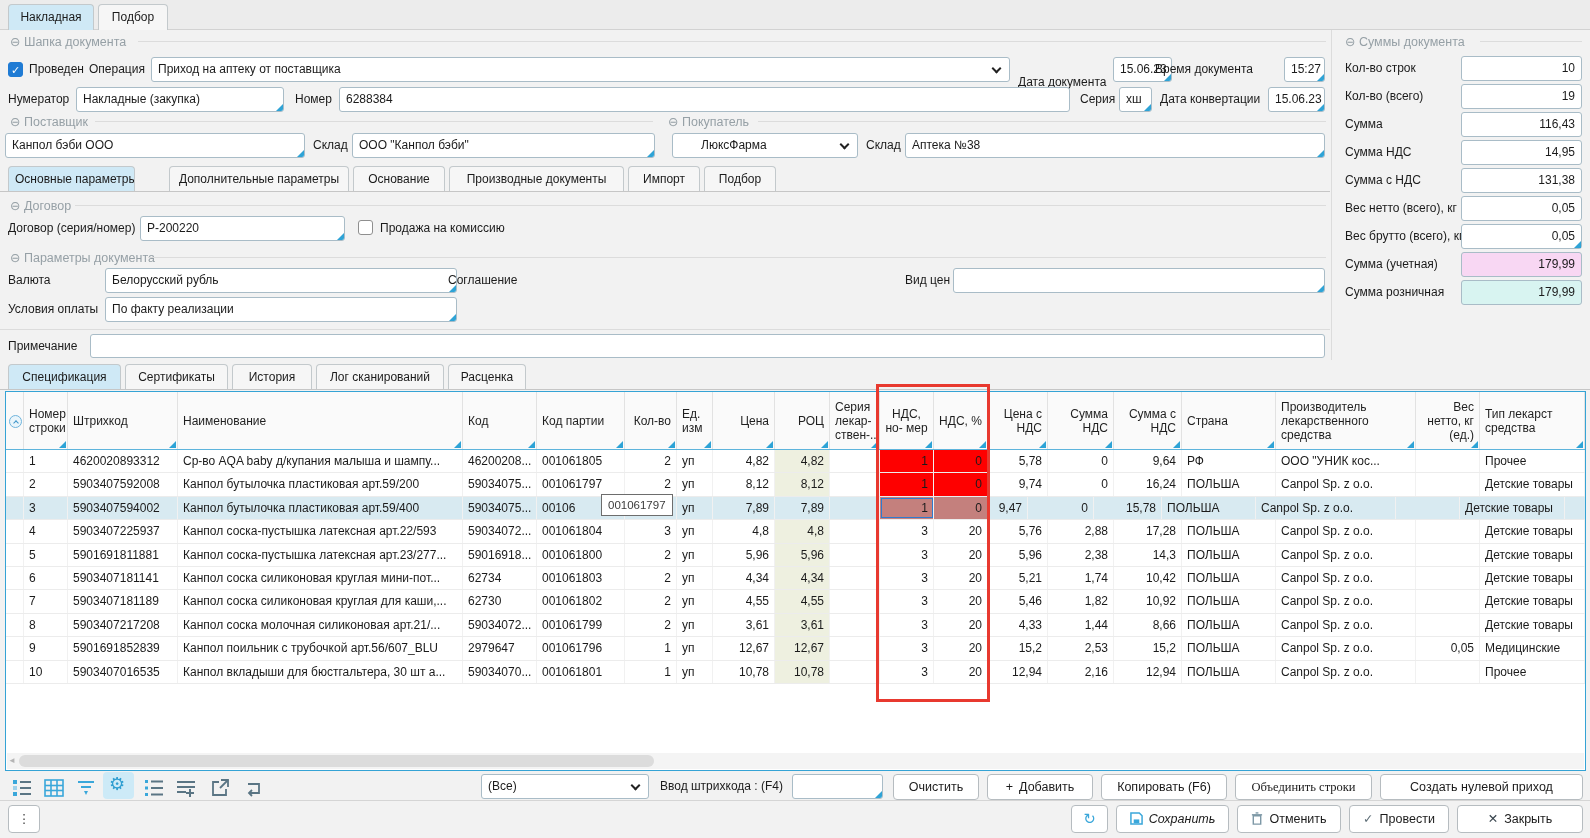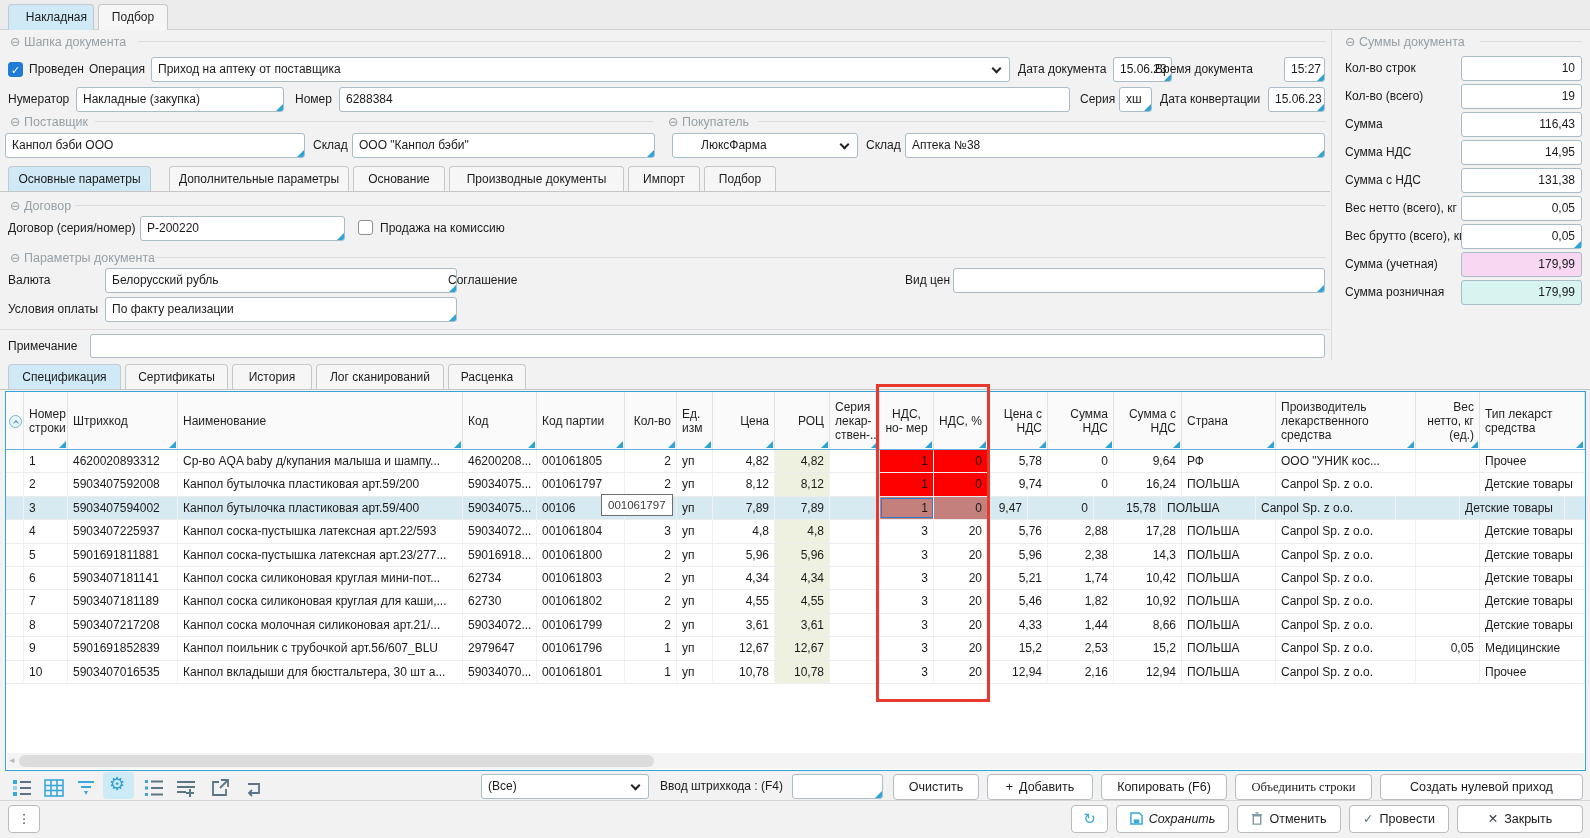--- a/index.html
+++ b/index.html
@@ -58,32 +58,32 @@
   
   #bottom-sep { position:absolute; left:0; top:800px; width:1590px; border-top:1px solid #d5d5d5; }
   .bbtn { position:absolute; top:805px; height:28px; line-height:26px; background:#fff; border:1px solid #b6bcc0; border-radius:4px; text-align:center; font-size:12.5px; white-space:nowrap; }
   .bbtn .ic { margin-right:6px; }
   svg { display:block; }
 </style>
 </head>
 <body>
 
 <div class="abs" style="left:0;top:0;width:1590px;height:30px;background:#ececec;border-bottom:1px solid #d2d2d2;"></div>
-<div class="tab active" style="left:8px;top:4px;width:86px;text-align:right;">Накладная</div>
+<div class="tab active" style="left:8px;top:4px;width:86px;">Накладная</div>
 <div class="tab" style="left:98px;top:4px;width:70px;">Подбор</div>
 
 <div class="grp" style="left:10px;top:34px;">⊖ <span>Шапка документа</span></div>
 <div class="gline" style="left:138px;top:41px;width:1188px;"></div>
 <div class="vline" style="left:1331px;top:30px;height:330px;"></div>
 
 <div class="cb on" style="left:8px;top:62px;">✓</div>
 <div class="lbl" style="left:29px;top:57px;text-align:right;">Проведен</div>
 <div class="lbl" style="left:89px;top:57px;">Операция</div>
 <div class="field" style="left:151px;top:57px;width:859px;"><span>Приход на аптеку от поставщика</span><i class="chev"></i></div>
-<div class="lbl" style="left:1018px;top:57px;">Дата документа</div>
+<div class="lbl" style="left:1018px;top:70px;">Дата документа</div>
 <div class="field corner" style="left:1113px;top:57px;width:59px;">15.06.23</div>
 <div class="lbl" style="left:1155px;top:57px;">Время документа</div>
 <div class="field corner" style="left:1284px;top:57px;width:41px;">15:27</div>
 
 <div class="lbl" style="left:8px;top:87px;">Нумератор</div>
 <div class="field corner" style="left:76px;top:87px;width:208px;">Накладные (закупка)</div>
 <div class="lbl" style="left:295px;top:87px;">Номер</div>
 <div class="field" style="left:339px;top:87px;width:731px;">6288384</div>
 <div class="lbl" style="left:1080px;top:87px;">Серия</div>
 <div class="field corner" style="left:1119px;top:87px;width:33px;">хш</div>
@@ -135,21 +135,21 @@
   </div>
 <div class="tot-row" style="top:252px;">
     <span class="tl">Сумма (учетная)</span>
     <span class="tv pink">179,99</span>
   </div>
 <div class="tot-row" style="top:280px;">
     <span class="tl">Сумма розничная</span>
     <span class="tv cyan">179,99</span>
   </div>
 
-<div class="tab active" style="left:8px;top:166px;width:143px;">Основные параметры</div>
+<div class="tab active" style="left:8px;top:166px;width:127px;">Основные параметры</div>
 <div class="tab" style="left:169px;top:166px;width:180px;">Дополнительные параметры</div>
 <div class="tab" style="left:353px;top:166px;width:92px;">Основание</div>
 <div class="tab" style="left:449px;top:166px;width:175px;">Производные документы</div>
 <div class="tab" style="left:628px;top:166px;width:72px;">Импорт</div>
 <div class="tab" style="left:704px;top:166px;width:72px;">Подбор</div>
 <div class="tstrip-line" style="left:0;top:191px;width:1330px;"></div>
 
 <div class="grp" style="left:10px;top:198px;">⊖ <span>Договор</span></div>
 <div class="gline" style="left:75px;top:205px;width:1251px;"></div>
 <div class="lbl" style="left:8px;top:216px;">Договор (серия/номер)</div>

